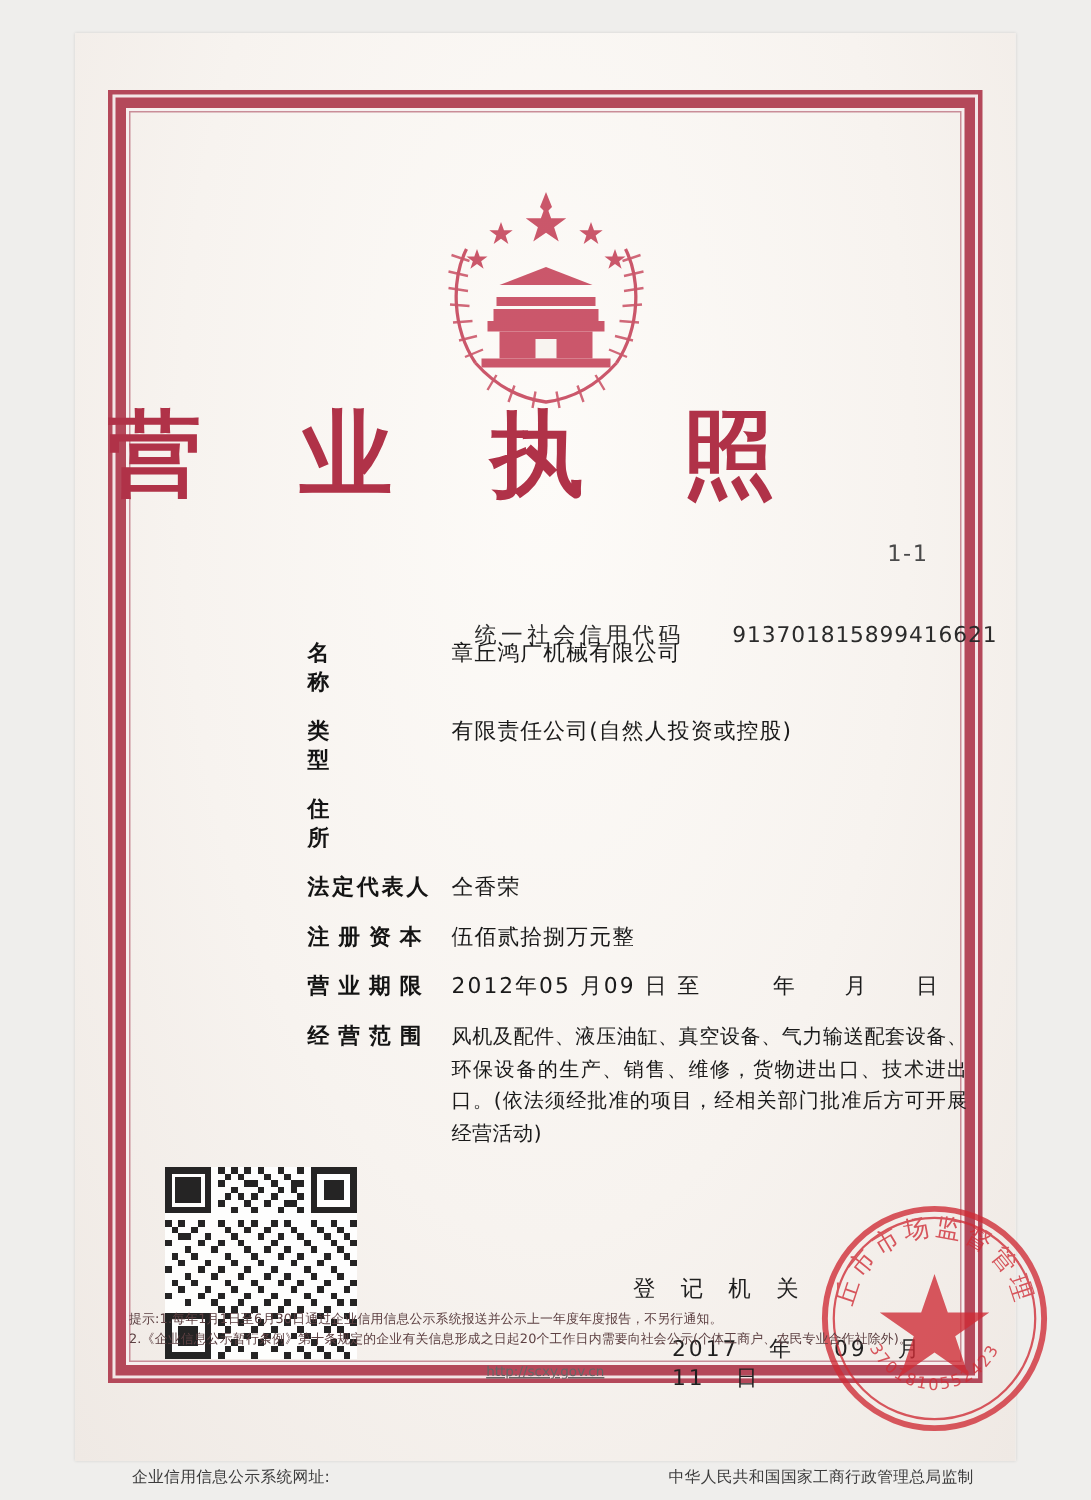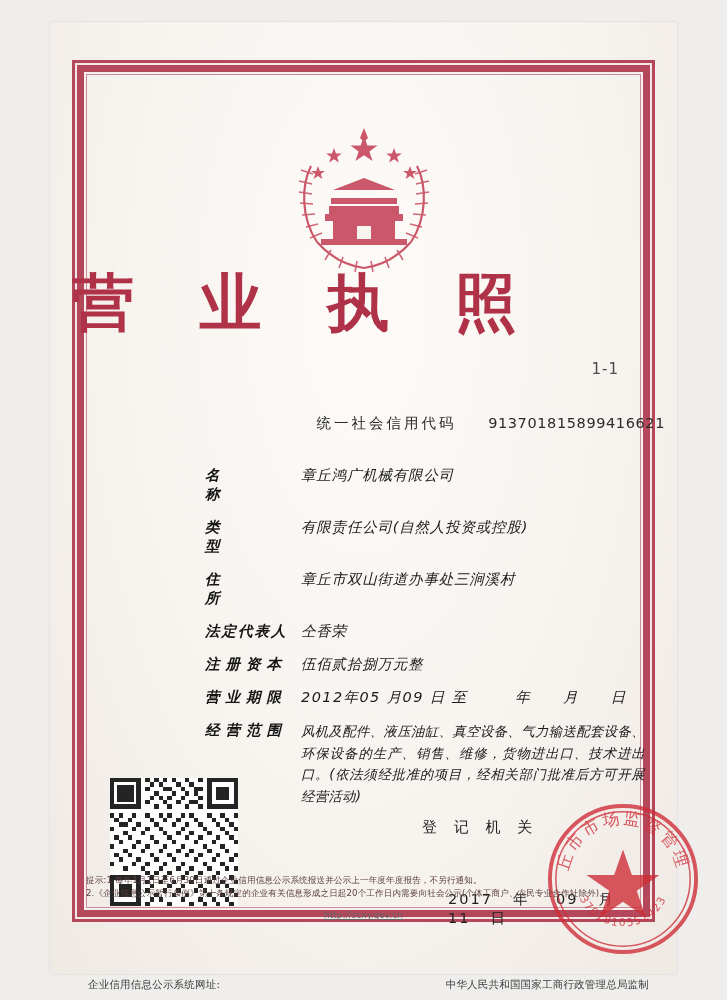--- a/index.html
+++ b/index.html
@@ -56,43 +56,43 @@
   }
   
   .credit-row{
     position:absolute;left:0;right:12px;top:392px;text-align:right;
     font-size:14.5px;color:#2b2b2b;letter-spacing:1px;
   }
   .credit-row .lbl{letter-spacing:3px;}
   .credit-row .val{margin-left:26px;letter-spacing:.6px;font-family:"DejaVu Sans",sans-serif;}
   
   .fields{
-    position:absolute;left:155px;top:444px;width:440px;
-    font-size:14.5px;color:#1f1f1f;font-style:italic;
+    position:absolute;left:155px;top:404px;width:440px;
+    font-size:14.5px;color:#1f1f1f;
   }
   .f-row{display:flex;margin-bottom:14px;align-items:flex-start;}
   .f-lbl{
     width:96px;flex:0 0 96px;font-weight:bold;color:#141414;
     letter-spacing:6px;font-size:14.5px;
   }
   .f-lbl.sp2{letter-spacing:14px;}
   .f-lbl.sp3{letter-spacing:2px;}
   .f-val{flex:1;letter-spacing:.8px;color:#1a1a1a;}
   .f-val.date{letter-spacing:1.4px;}
   .scope{
     line-height:1.62;text-align:justify;font-size:13.4px;letter-spacing:.3px;
   }
   
   .qr{
     position:absolute;left:60px;top:756px;width:128px;height:128px;
     opacity:.95;
   }
   
   .registrar{
-    position:absolute;left:372px;top:796px;
+    position:absolute;left:372px;top:828px;
     font-size:15px;color:#1f1f1f;letter-spacing:6px;font-weight:500;
   }
   .issue-date{
     position:absolute;left:398px;top:868px;
     font-size:14.5px;color:#1f1f1f;letter-spacing:2px;
   }
   .issue-date span{margin-right:20px;}
   
   .seal{
     position:absolute;left:494px;top:778px;width:158px;height:158px;
@@ -173,21 +173,20 @@
     <div class="f-row">
       <div class="f-lbl sp2">名　　称</div>
       <div class="f-val">章丘鸿广机械有限公司</div>
     </div>
     <div class="f-row">
       <div class="f-lbl sp2">类　　型</div>
       <div class="f-val">有限责任公司(自然人投资或控股)</div>
     </div>
     <div class="f-row">
       <div class="f-lbl sp2">住　　所</div>
-      <div class="f-val">章丘市双山街道办事处三涧溪村</div>
     </div>
     <div class="f-row">
       <div class="f-lbl sp3">法定代表人</div>
       <div class="f-val">仝香荣</div>
     </div>
     <div class="f-row">
       <div class="f-lbl">注册资本</div>
       <div class="f-val">伍佰贰拾捌万元整</div>
     </div>
     <div class="f-row">

